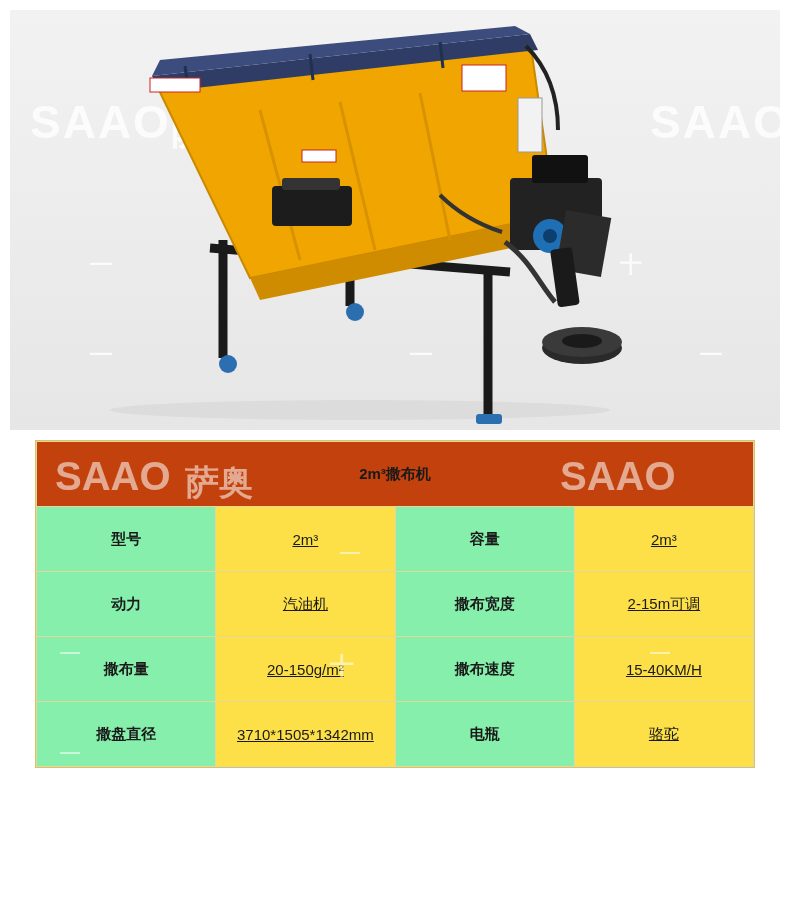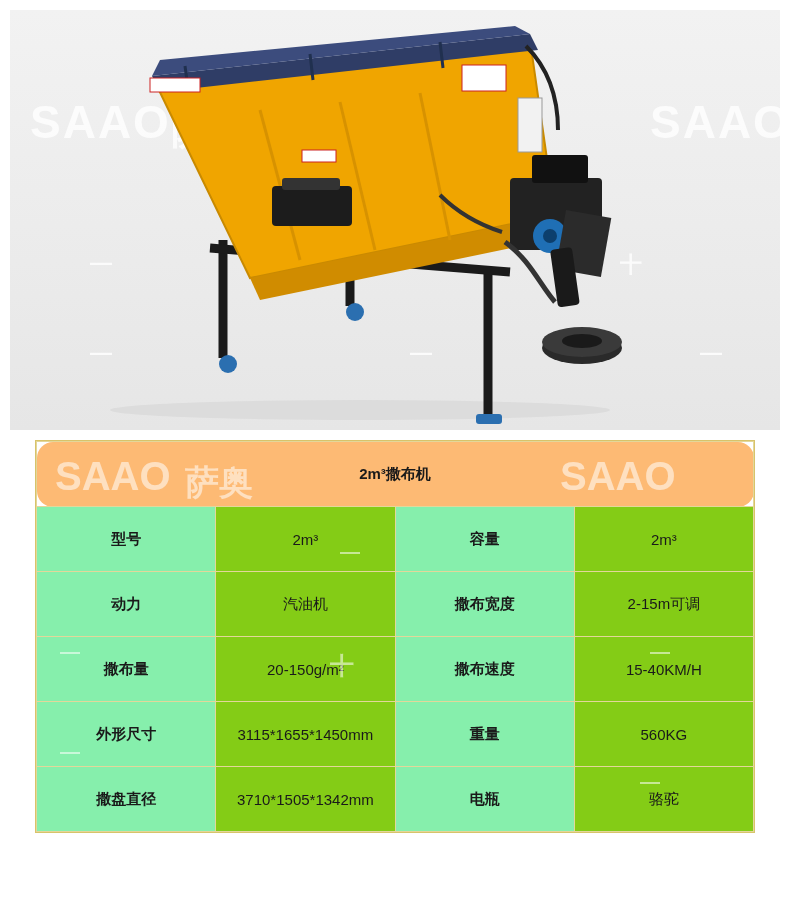--- a/index.html
+++ b/index.html
@@ -75,34 +75,34 @@
   }
   table.spec td {
     border: 1px solid #e3d79a;
     height: 62px;
     text-align: center;
     vertical-align: middle;
     font-size: 15px;
     color: #1a1a1a;
   }
   td.title-cell {
-    background: #fdba74;
+    background: #c2410c;
     font-size: 17px;
     font-weight: bold;
     height: 54px;
-    border-radius: 16px;
   }
   td.label {
     background: #86efac;
     font-weight: bold;
     width: 17%;
   }
   td.value {
-    background: #84cc16;
+    background: #fde047;
     width: 33%;
+    text-decoration: underline;
   }
   .tbl-watermark {
     position: absolute;
     pointer-events: none;
     user-select: none;
     color: rgba(255,255,255,0.55);
     font-weight: bold;
     white-space: nowrap;
   }
   .table-region {
@@ -203,26 +203,20 @@
             <td class="label">动力</td>
             <td class="value">汽油机</td>
             <td class="label">撒布宽度</td>
             <td class="value">2-15m可调</td>
           </tr>
           <tr>
             <td class="label">撒布量</td>
             <td class="value">20-150g/m²</td>
             <td class="label">撒布速度</td>
             <td class="value">15-40KM/H</td>
-          </tr>
-          <tr>
-            <td class="label">外形尺寸</td>
-            <td class="value">3115*1655*1450mm</td>
-            <td class="label">重量</td>
-            <td class="value">560KG</td>
           </tr>
           <tr>
             <td class="label">撒盘直径</td>
             <td class="value">3710*1505*1342mm</td>
             <td class="label">电瓶</td>
             <td class="value">骆驼</td>
           </tr>
         </tbody>
       </table>
     </div>

